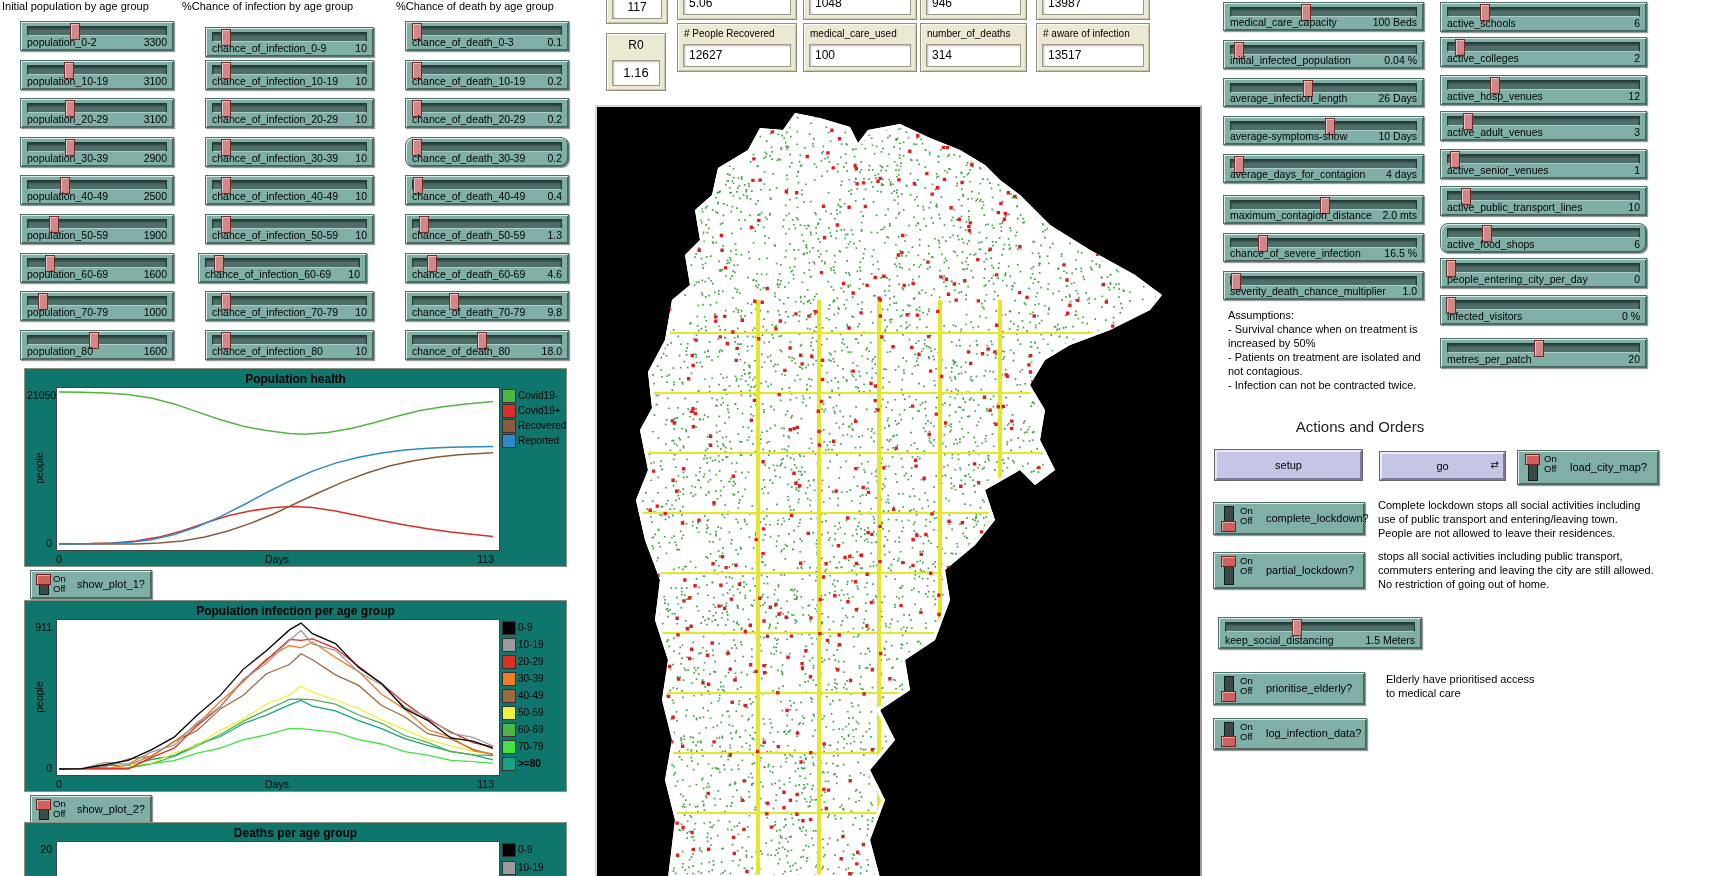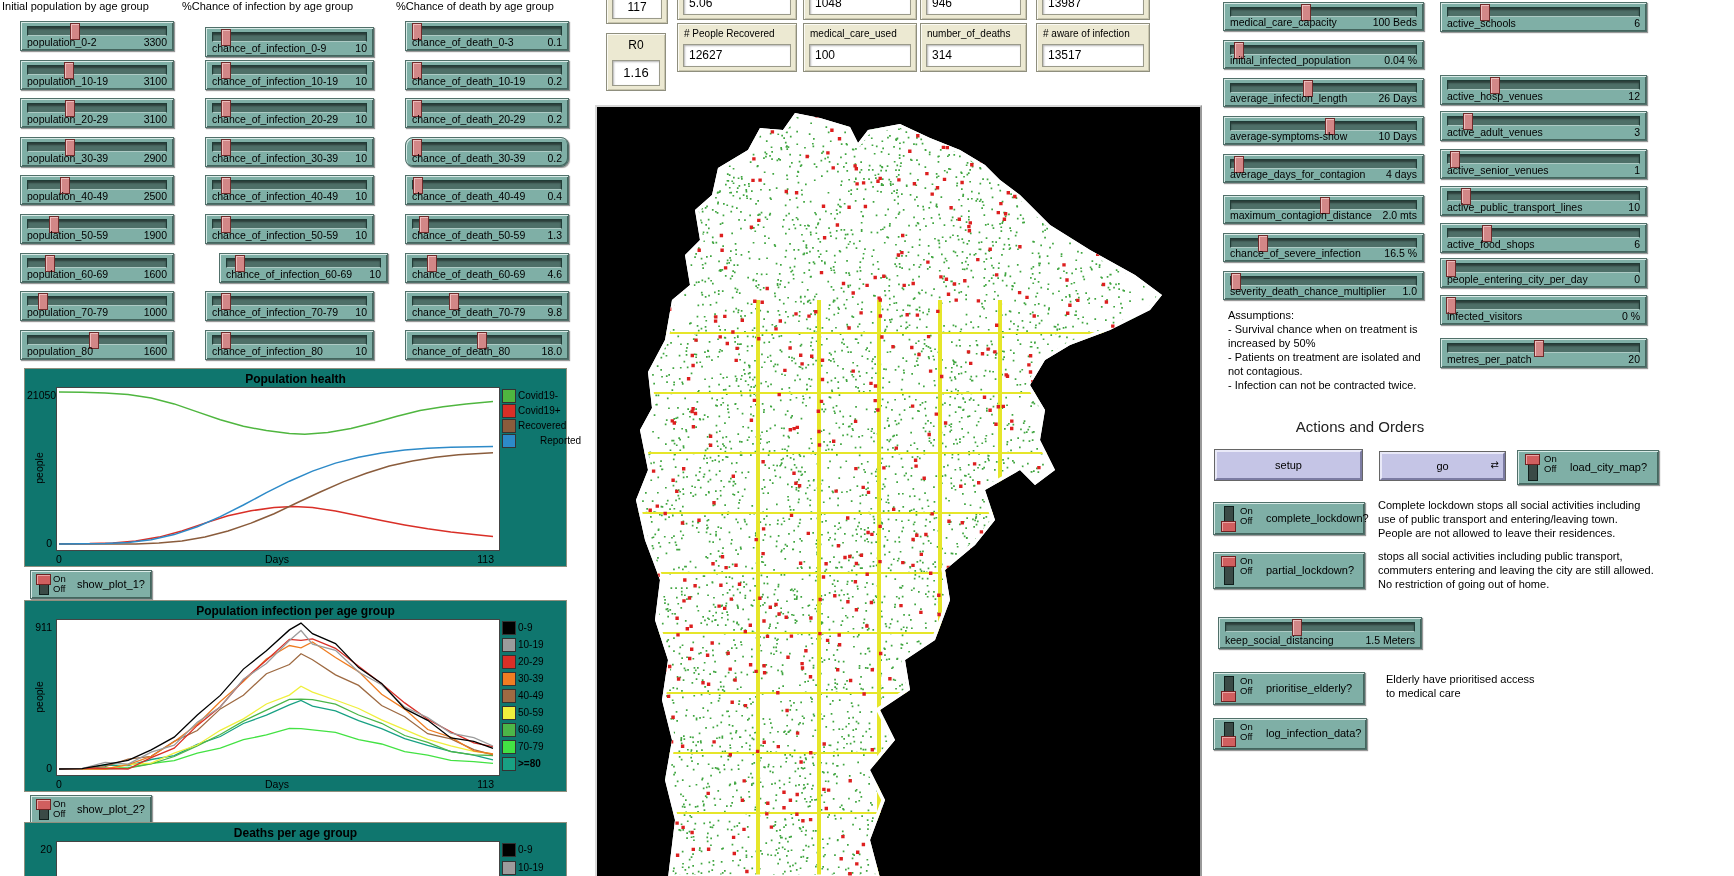--- a/index.html
+++ b/index.html
@@ -249,21 +249,21 @@
     </div>
     <div class="slider" style="left: 205px; top: 214px; width: 167px; height: 28px;">
       <div class="groove">
         <div class="knob" style="left: calc(8% - 4px);"></div>
       </div>
       <div class="srow">
         <span>chance_of_infection_50-59</span>
         <span>10</span>
       </div>
     </div>
-    <div class="slider" style="left: 219px; top: 253px; width: 167px; height: 28px;">
+    <div class="slider" style="left: 198px; top: 253px; width: 167px; height: 28px;">
       <div class="groove">
         <div class="knob" style="left: calc(8% - 4px);"></div>
       </div>
       <div class="srow">
         <span>chance_of_infection_60-69</span>
         <span>10</span>
       </div>
     </div>
     <div class="slider" style="left: 205px; top: 291px; width: 167px; height: 28px;">
       <div class="groove">
@@ -438,20 +438,29 @@
     </div>
     <div class="slider" style="left: 1440px; top: 2px; width: 205px; height: 28px;">
       <div class="groove">
         <div class="knob" style="left: calc(19% - 4px);"></div>
       </div>
       <div class="srow">
         <span>active_schools</span>
         <span>6</span>
       </div>
     </div>
+    <div class="slider" style="left: 1440px; top: 37px; width: 205px; height: 28px;">
+      <div class="groove">
+        <div class="knob" style="left: calc(6% - 4px);"></div>
+      </div>
+      <div class="srow">
+        <span>active_colleges</span>
+        <span>2</span>
+      </div>
+    </div>
     <div class="slider" style="left: 1440px; top: 75px; width: 205px; height: 28px;">
       <div class="groove">
         <div class="knob" style="left: calc(24% - 4px);"></div>
       </div>
       <div class="srow">
         <span>active_hosp_venues</span>
         <span>12</span>
       </div>
     </div>
     <div class="slider" style="left: 1440px; top: 111px; width: 205px; height: 28px;">
@@ -474,21 +483,21 @@
     </div>
     <div class="slider" style="left: 1440px; top: 186px; width: 205px; height: 28px;">
       <div class="groove">
         <div class="knob" style="left: calc(9% - 4px);"></div>
       </div>
       <div class="srow">
         <span>active_public_transport_lines</span>
         <span>10</span>
       </div>
     </div>
-    <div class="slider" style="left: 1440px; top: 223px; width: 205px; height: 28px;">
+    <div class="slider" style="left: 1440px; top: 223px; width: 205px; height: 28px; border-radius: 8px;">
       <div class="groove">
         <div class="knob" style="left: calc(20% - 4px);"></div>
       </div>
       <div class="srow">
         <span>active_food_shops</span>
         <span>6</span>
       </div>
     </div>
     <div class="slider" style="left: 1440px; top: 258px; width: 205px; height: 28px;">
       <div class="groove">
@@ -617,21 +626,21 @@
       <div class="xtick" style="left: 31px; top: 184px;">0</div>
       <div class="xtick" style="left: 31px; top: 184px; width: 442px; text-align: center;">Days</div>
       <div class="xtick" style="left: 445px; top: 184px; width: 24px; text-align: right;">113</div>
       <div class="lchip" style="left: 477px; top: 20px; background: rgb(79, 182, 63);"></div>
       <div class="llab" style="left: 493px; top: 21px;">Covid19-</div>
       <div class="lchip" style="left: 477px; top: 35px; background: rgb(217, 47, 39);"></div>
       <div class="llab" style="left: 493px; top: 36px;">Covid19+</div>
       <div class="lchip" style="left: 477px; top: 50px; background: rgb(138, 92, 60);"></div>
       <div class="llab" style="left: 493px; top: 51px;">Recovered</div>
       <div class="lchip" style="left: 477px; top: 65px; background: rgb(45, 138, 200);"></div>
-      <div class="llab" style="left: 515px; top: 66px;">Reported</div>
+      <div class="llab" style="left: 493px; top: 66px;">Reported</div>
     </div>
     <div class="plot" style="left: 24px; top: 600px; width: 541px; height: 190px;">
       <div class="ptitle">Population infection per age group</div>
       <div class="pwhite" style="left: 31px; top: 18px; width: 442px; height: 155px;"><svg width="442" height="155">
           <path d="M2.0 149.0L25.0 148.9L48.1 145.0L71.1 145.7L94.2 139.5L117.2 135.6L140.3 124.4L163.3 116.5L186.4 103.5L209.4 95.2L232.4 84.9L244.0 80.5L255.5 86.2L278.5 90.8L301.6 100.7L324.6 108.7L347.7 118.6L370.7 125.3L393.8 131.4L416.8 135.1L436.0 139.8" fill="none" stroke="#18a183" stroke-width="1.3"></path>
           <path d="M2.0 149.0L25.0 148.9L48.1 148.0L71.1 147.7L94.2 143.5L117.2 140.6L140.3 133.2L163.3 128.2L186.4 119.7L209.4 114.9L232.4 108.3L244.0 108.7L255.5 109.9L278.5 112.3L301.6 119.6L324.6 124.0L347.7 131.6L370.7 135.1L393.8 140.4L416.8 141.7L436.0 143.4" fill="none" stroke="#43e243" stroke-width="1.3"></path>
           <path d="M2.0 149.0L25.0 148.9L48.1 149.0L71.1 148.2L94.2 143.8L117.2 136.5L140.3 125.8L163.3 114.5L186.4 101.1L209.4 90.1L232.4 79.4L244.0 79.1L255.5 79.6L278.5 84.2L301.6 95.0L324.6 103.3L347.7 115.5L370.7 122.4L393.8 131.6L416.8 134.8L436.0 135.5" fill="none" stroke="#4cb648" stroke-width="1.3"></path>
           <path d="M2.0 149.0L25.0 148.8L48.1 149.0L71.1 144.5L94.2 143.2L117.2 133.2L140.3 125.0L163.3 110.3L186.4 98.9L209.4 84.0L232.4 75.1L244.0 66.2L255.5 72.1L278.5 80.0L301.6 88.5L324.6 99.9L347.7 109.6L370.7 119.3L393.8 125.8L416.8 131.4L436.0 133.9" fill="none" stroke="#efef3d" stroke-width="1.3"></path>
           <path d="M2.0 149.0L25.0 148.8L48.1 146.7L71.1 139.1L94.2 136.4L117.2 121.3L140.3 110.5L163.3 88.9L186.4 75.2L209.4 53.7L232.4 44.5L244.0 33.7L255.5 39.7L278.5 54.9L301.6 65.4L324.6 85.5L347.7 96.7L370.7 113.7L393.8 118.9L416.8 129.6L436.0 134.9" fill="none" stroke="#9e6a42" stroke-width="1.3"></path>
           <path d="M2.0 149.0L25.0 148.7L48.1 149.0L71.1 144.6L94.2 136.4L117.2 121.7L140.3 104.2L163.3 81.6L186.4 61.6L209.4 39.0L232.4 25.5L244.0 27.8L255.5 22.0L278.5 37.5L301.6 51.6L324.6 74.2L347.7 89.1L370.7 109.5L393.8 117.2L416.8 131.0L436.0 134.0" fill="none" stroke="#ef7d22" stroke-width="1.3"></path>

